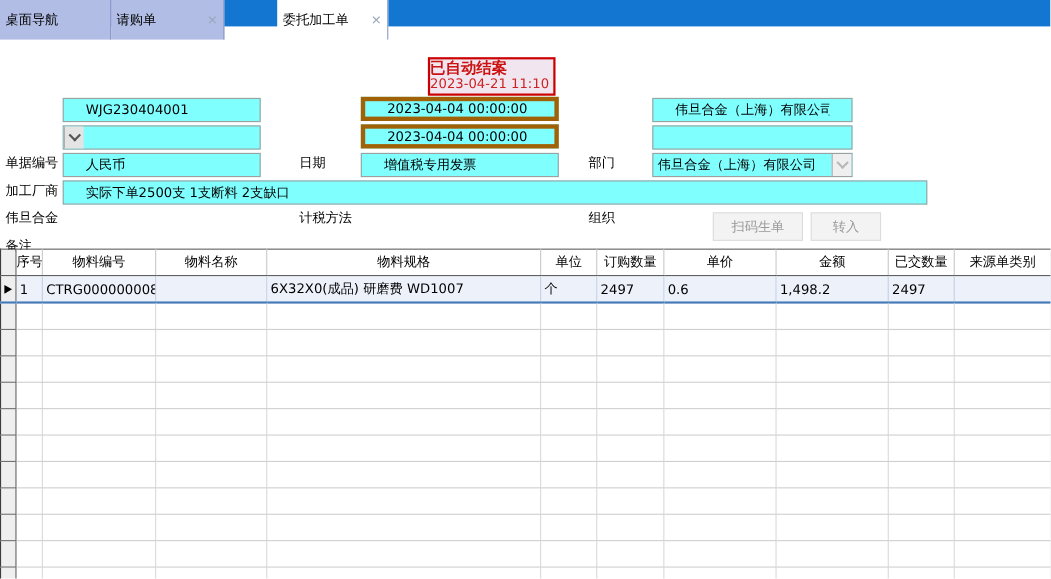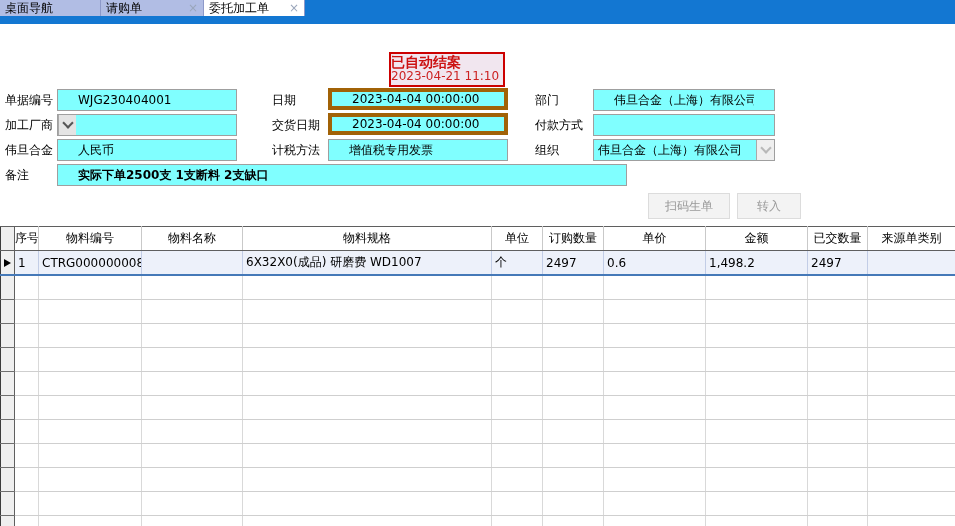--- a/index.html
+++ b/index.html
@@ -4,33 +4,33 @@
 <style>
   html,body{margin:0;padding:0;}
   body{
     width:955px;height:526px;position:relative;overflow:hidden;
     background:#ffffff;
     font-family:"DejaVu Sans","Liberation Sans",sans-serif;
     font-size:12px;color:#000;
   }
   
   .tabbar{position:absolute;top:0;left:0;width:955px;height:24px;background:#1377d2;display:flex;}
-  .tab{height:16px;box-sizing:border-box;display:flex;align-items:center;
+  .tab{height:36px;box-sizing:border-box;display:flex;align-items:center;
        padding:0 5px;background:#b1bde4;border-right:1px solid #8d99c9;cursor:default;}
-  .tab.active{background:#ffffff;}
+  .tab.active{background:#ffffff;margin-left:48px;}
   .tab .lbl{white-space:nowrap;overflow:hidden;}
   .tab .close{margin-left:auto;color:#9aa6bb;font-size:12px;line-height:12px;padding-left:6px;}
   .t1{width:101px}.t2{width:103px}.t3{width:101px}
   
   .stamp{position:absolute;left:389px;top:52px;border:2px solid #cc0000;
          background:#f1e6ef;padding:1px 4px 2px 0;}
   .stamp .s1{color:#cc1111;font-weight:bold;font-size:14px;line-height:15px;}
   .stamp .s2{color:#cc2222;font-size:12px;line-height:13px;}
   
-  .flabel{position:absolute;height:22px;line-height:22px;white-space:nowrap;}
+  .flabel{position:absolute;height:22px;line-height:22px;white-space:nowrap;margin-top:48px;}
   .ffield{position:absolute;height:22px;box-sizing:border-box;background:#80ffff;
           border:1px solid #9f9f9f;font-size:12px;line-height:20px;padding:0 20px;
           color:#000;font-family:inherit;outline:none;}
   input.ffield{margin:0;}
   .dateb{border:4px solid #a16207;line-height:18px;}
   .ddwrap{position:absolute;height:22px;box-sizing:border-box;background:#80ffff;
           border:1px solid #9f9f9f;display:flex;align-items:center;}
   .ddtext{flex:1;padding:0 4px;white-space:nowrap;overflow:hidden;}
   .ddbtn{width:18px;height:20px;box-sizing:border-box;background:#e4e4e4;
          border-left:1px solid #a9a9a9;display:flex;align-items:center;justify-content:center;}
@@ -111,21 +111,21 @@
 
 <input class="ffield" style="left: 593px; top: 114px; width: 182px;" value="">
 
 <div class="ddwrap" style="left:593px;top:139px;width:182px">
   <span class="ddtext">伟旦合金（上海）有限公司</span>
   <span class="ddbtn gray">
       <span class="chev"></span>
     </span>
 </div>
 
-<input class="ffield" style="left: 57px; top: 164px; width: 570px; font-weight: bold;" value="实际下单2500支 1支断料 2支缺口">
+<input class="ffield" style="left: 57px; top: 164px; width: 786px;" value="实际下单2500支 1支断料 2支缺口">
 
 <div class="btn" style="left:648px;top:193px;width:82px">扫码生单</div>
 <div class="btn" style="left:737px;top:193px;width:64px">转入</div>
 
 <table class="grid">
   <colgroup>
     <col style="width:14px">
       <col style="width:24px">
       <col style="width:103px">
     <col style="width:101px">

